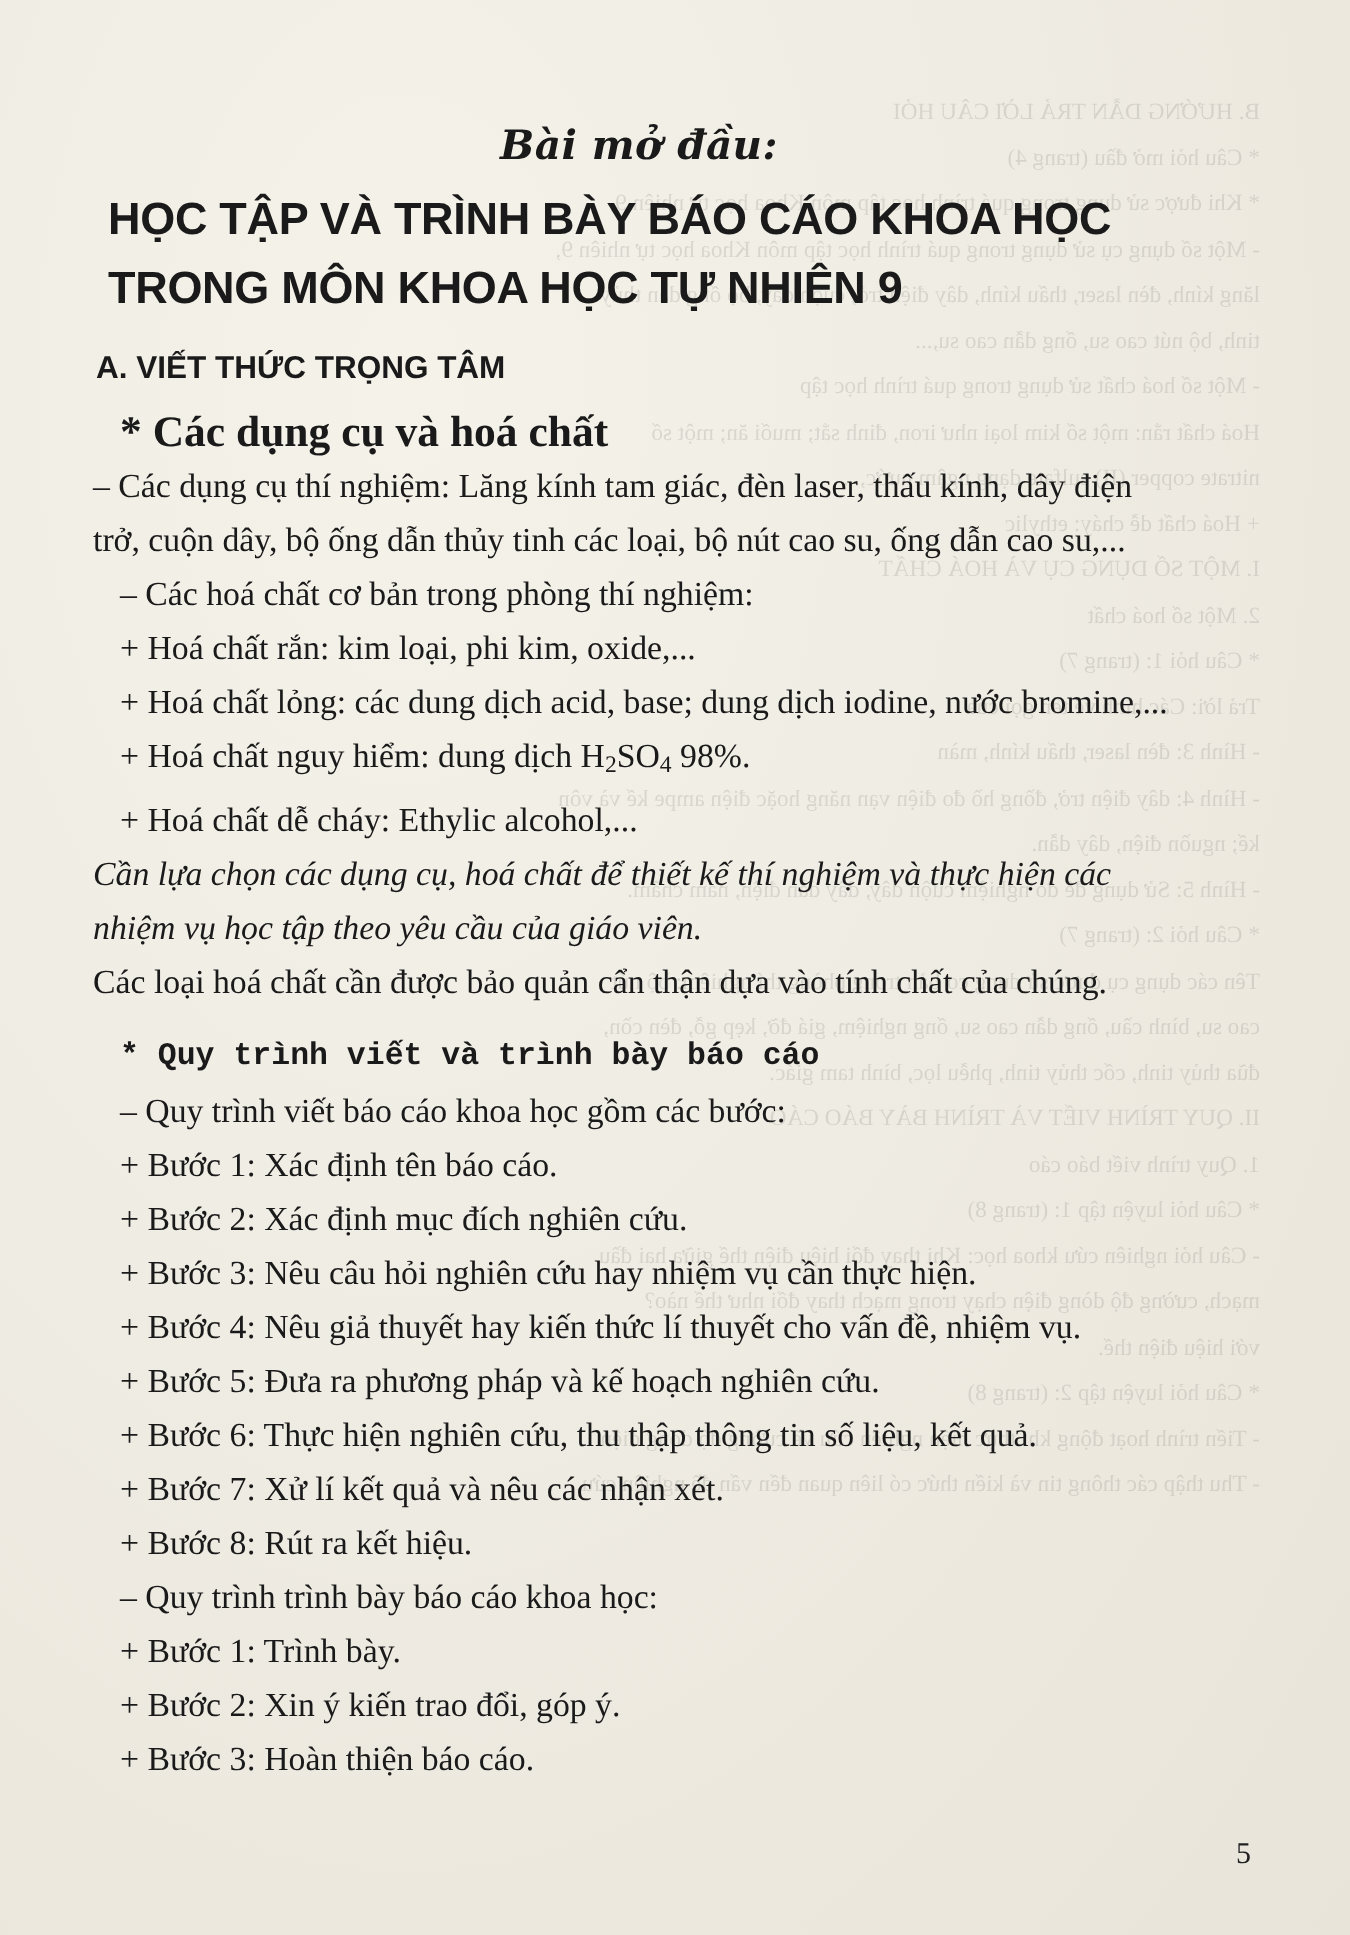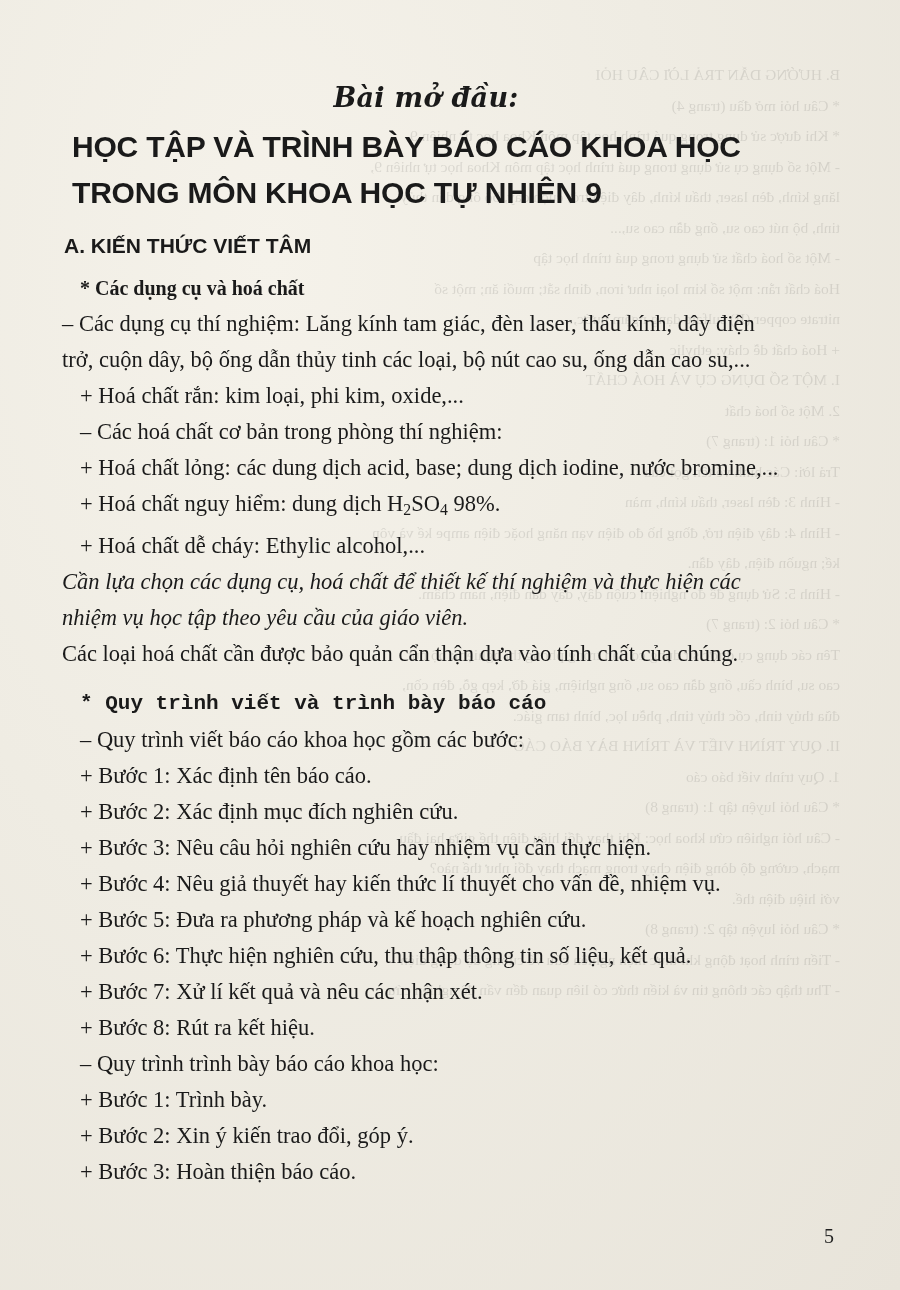--- a/index.html
+++ b/index.html
@@ -84,21 +84,21 @@
 
   .para {
     margin: 0 0 0 0;
     text-indent: 0;
   }
   .italic {
     font-style: italic;
   }
   .heading-star {
     font-weight: bold;
-    font-size: 20px;
+    font-size: 29px;
     padding-left: 18px;
     margin-top: 8px;
   }
   .heading-star2 {
     font-weight: bold;
     font-size: 21px;
     padding-left: 18px;
     margin-top: 14px;
     font-family: Liberation Mono, monospace;
   }
@@ -153,31 +153,31 @@
 - Tiến trình hoạt động khi thực hiện nghiên cứu về cường độ dòng điện
 - Thu thập các thông tin và kiến thức có liên quan đến vấn đề nghiên cứu.</div>
 
 <div class="content">
 
   <div class="lead-title">Bài mở đầu:</div>
 
   <div class="main-title">HỌC TẬP VÀ TRÌNH BÀY BÁO CÁO KHOA HỌC</div>
   <div class="main-title">TRONG MÔN KHOA HỌC TỰ NHIÊN 9</div>
 
-  <div class="section-a">A. KIẾN THỨC VIẾT TÂM</div>
+  <div class="section-a">A. VIẾT THỨC TRỌNG TÂM</div>
 
   <div class="body-text">
 
     <div class="heading-star">* Các dụng cụ và hoá chất</div>
 
     <div class="para">– Các dụng cụ thí nghiệm: Lăng kính tam giác, đèn laser, thấu kính, dây điện trở, cuộn dây, bộ ống dẫn thủy tinh các loại, bộ nút cao su, ống dẫn cao su,...</div>
 
+    <div class="para indent-sm">– Các hoá chất cơ bản trong phòng thí nghiệm:</div>
+
     <div class="para indent-sm">+ Hoá chất rắn: kim loại, phi kim, oxide,...</div>
-
-    <div class="para indent-sm">– Các hoá chất cơ bản trong phòng thí nghiệm:</div>
 
     <div class="para indent-sm">+ Hoá chất lỏng: các dung dịch acid, base; dung dịch iodine, nước bromine,...</div>
 
     <div class="para indent-sm"><span>+ Hoá chất nguy hiểm: dung dịch H</span><sub>2</sub><span>SO</span><sub>4</sub><span> 98%.</span></div>
 
     <div class="para indent-sm">+ Hoá chất dễ cháy: Ethylic alcohol,...</div>
 
     <div class="para italic">Cần lựa chọn các dụng cụ, hoá chất để thiết kế thí nghiệm và thực hiện các nhiệm vụ học tập theo yêu cầu của giáo viên.</div>
 
     <div class="para">Các loại hoá chất cần được bảo quản cẩn thận dựa vào tính chất của chúng.</div>

